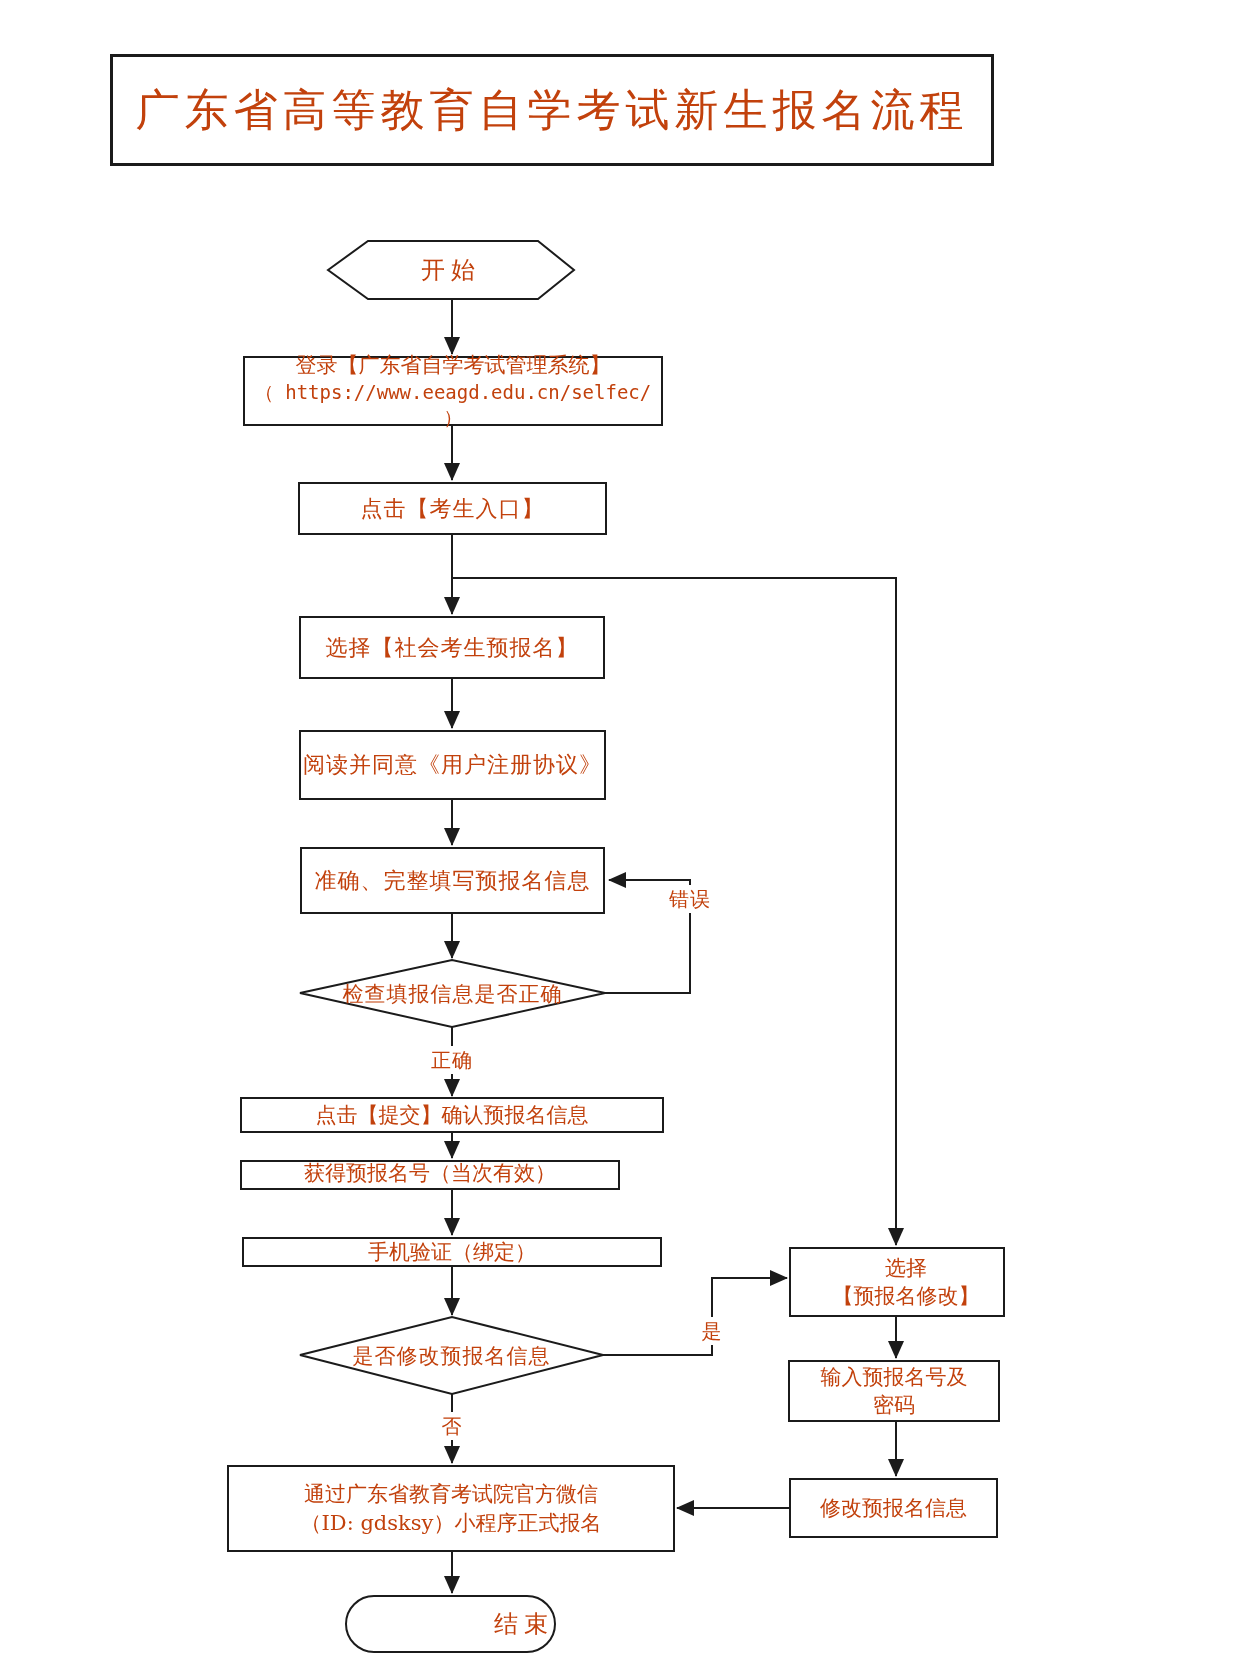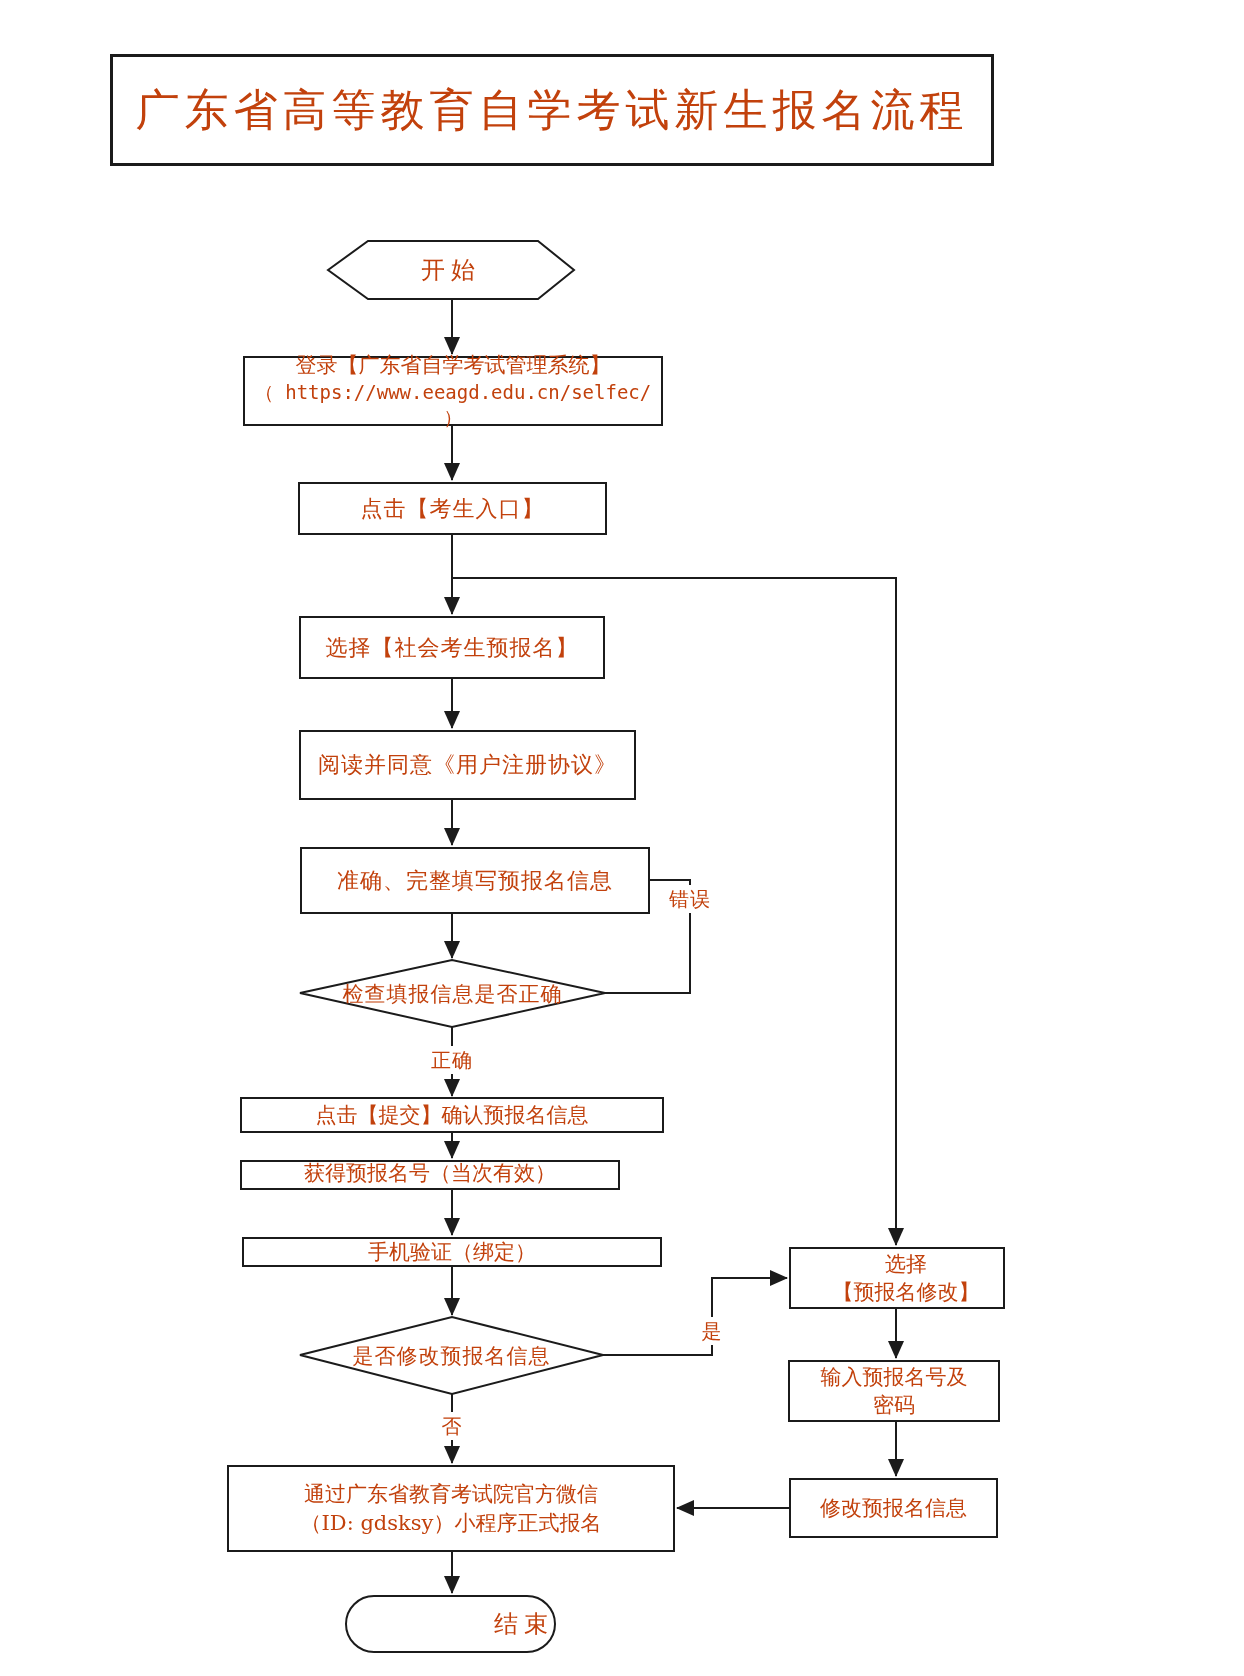--- a/index.html
+++ b/index.html
@@ -102,25 +102,25 @@
   </div>
 
   <div class="box step" style="left:298px; top:482px; width:309px; height:53px;">
     <span>点击【考生入口】</span>
   </div>
 
   <div class="box step" style="left:299px; top:616px; width:306px; height:63px;">
     <span>选择【社会考生预报名】</span>
   </div>
 
-  <div class="box step" style="left:299px; top:730px; width:337px; height:70px;">
+  <div class="box step" style="left:299px; top:730px; width:307px; height:70px;">
     <span>阅读并同意《用户注册协议》</span>
   </div>
 
-  <div class="box step" style="left:300px; top:847px; width:350px; height:67px;">
+  <div class="box step" style="left:300px; top:847px; width:305px; height:67px;">
     <span>准确、完整填写预报名信息</span>
   </div>
 
   <div class="shape-label" style="left:300px; top:960px; width:305px; height:67px; font-size:21px;">检查填报信息是否正确</div>
 
   <div class="box small" style="left:240px; top:1097px; width:424px; height:36px;">
     <span>点击【提交】确认预报名信息</span>
   </div>
 
   <div class="box small" style="left:240px; top:1160px; width:380px; height:30px;font-family:Liberation Mono, monospace;">
@@ -135,21 +135,21 @@
 
   <div class="box small" style="left:227px; top:1465px; width:448px; height:87px;align-items:center;">
     <span>通过广东省教育考试院官方微信</span>
     <span>（ID: gdsksy）小程序正式报名</span>
   </div>
 
   <div class="box stadium" style="left:345px; top:1595px; width:211px; height:58px;">
     <span>结束</span>
   </div>
 
-  <div class="box small" style="left:789px; top:1247px; width:216px; height:62px;padding-left:18px;">
+  <div class="box small" style="left:789px; top:1247px; width:216px; height:70px;padding-left:18px;">
     <span>选择</span>
     <span>【预报名修改】</span>
   </div>
 
   <div class="box small" style="left:788px; top:1360px; width:212px; height:62px;">
     <span>输入预报名号及</span>
     <span>密码</span>
   </div>
 
   <div class="box small" style="left:789px; top:1478px; width:209px; height:60px;">

